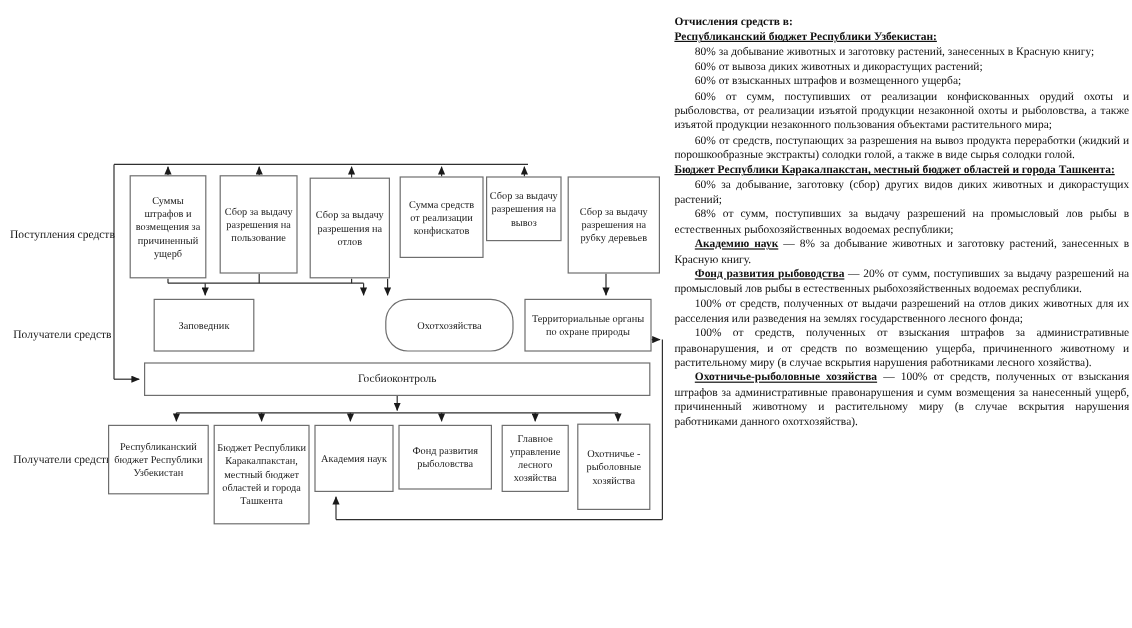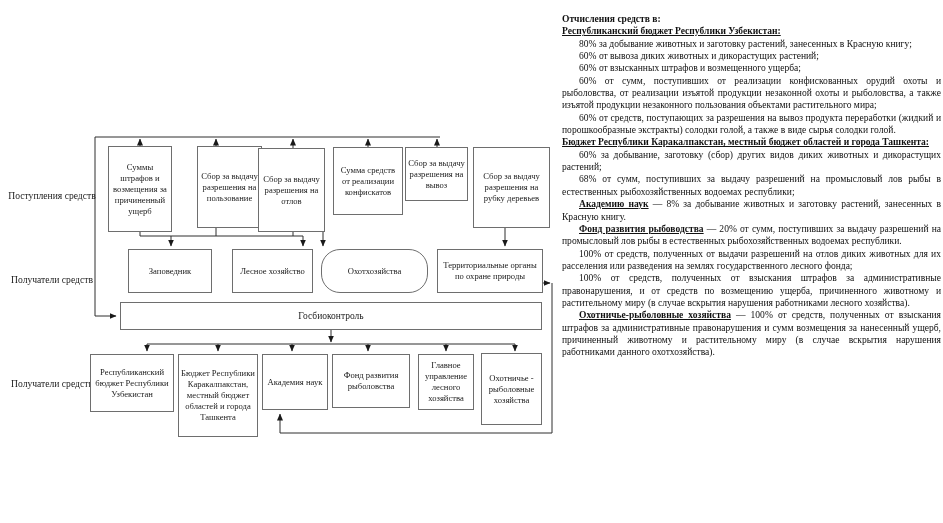--- a/index.html
+++ b/index.html
@@ -67,28 +67,27 @@
       <path d="M446,344 V351" marker-end="url(#ah)"></path>
       <path d="M515,344 V351" marker-end="url(#ah)"></path>
     </g>
   </svg>
 
   <div class="rowlabel" style="left:6px;top:190px;">Поступления средств</div>
   <div class="rowlabel" style="left:6px;top:274px;">Получатели средств</div>
   <div class="rowlabel" style="left:6px;top:378px;">Получатели средств</div>
 
   <div class="bx" style="left:108px;top:146px;width:64px;height:86px;">Суммы штрафов и возмещения за причиненный ущерб</div>
-  <div class="bx" style="left:197px;top:146px;width:65px;height:82px;">Сбор за выдачу разрешения на пользование</div>
+  <div class="bx" style="left:183px;top:146px;width:65px;height:82px;">Сбор за выдачу разрешения на пользование</div>
   <div class="bx" style="left:258px;top:148px;width:67px;height:84px;">Сбор за выдачу разрешения на отлов</div>
   <div class="bx" style="left:333px;top:147px;width:70px;height:68px;">Сумма средств от реализации конфискатов</div>
   <div class="bx" style="left:405px;top:147px;width:63px;height:54px;">Сбор за выдачу разрешения на вывоз</div>
   <div class="bx" style="left:473px;top:147px;width:77px;height:81px;">Сбор за выдачу разрешения на рубку деревьев</div>
 
   <div class="bx" style="left:128px;top:249px;width:84px;height:44px;">Заповедник</div>
-  <div class="bx" style="left:232px;top:249px;width:81px;height:44px;">Лесное хозяйство</div>
   <div class="bx" style="left:321px;top:249px;width:107px;height:44px;border-radius:19px;">Охотхозяйства</div>
   <div class="bx" style="left:437px;top:249px;width:106px;height:44px;">Территориальные органы по охране природы</div>
 
   <div class="bx ctrl" style="left:120px;top:302px;width:422px;height:28px;">Госбиоконтроль</div>
 
   <div class="bx" style="left:90px;top:354px;width:84px;height:58px;">Республиканский бюджет Республики Узбекистан</div>
   <div class="bx" style="left:178px;top:354px;width:80px;height:83px;">Бюджет Республики Каракалпакстан, местный бюджет областей и города Ташкента</div>
   <div class="bx" style="left:262px;top:354px;width:66px;height:56px;">Академия наук</div>
   <div class="bx" style="left:418px;top:354px;width:56px;height:56px;">Главное управление лесного хозяйства</div>
   <div class="bx" style="left:332px;top:354px;width:78px;height:54px;">Фонд развития рыболовства</div>

